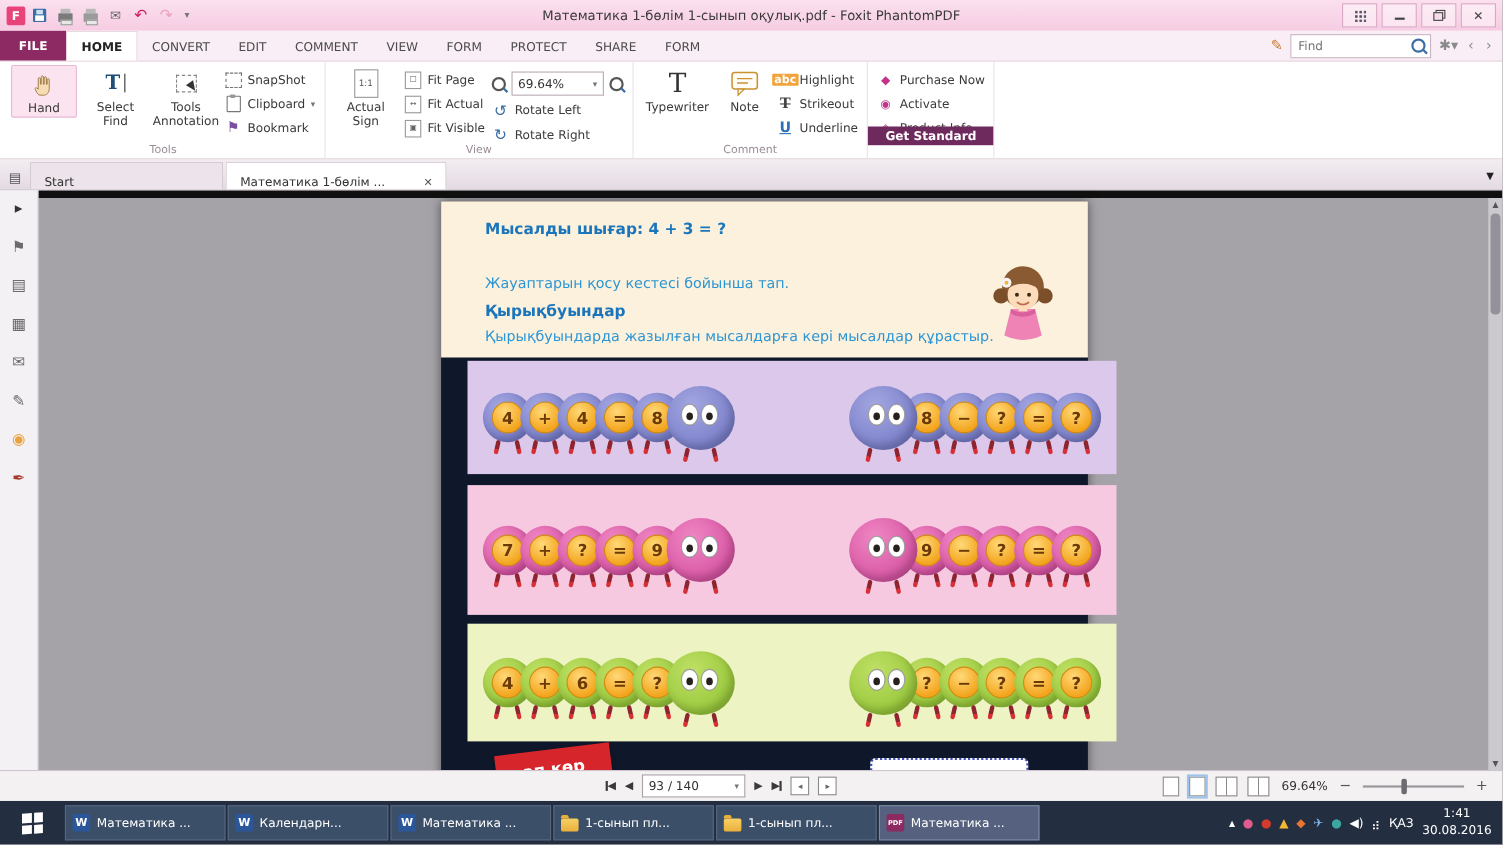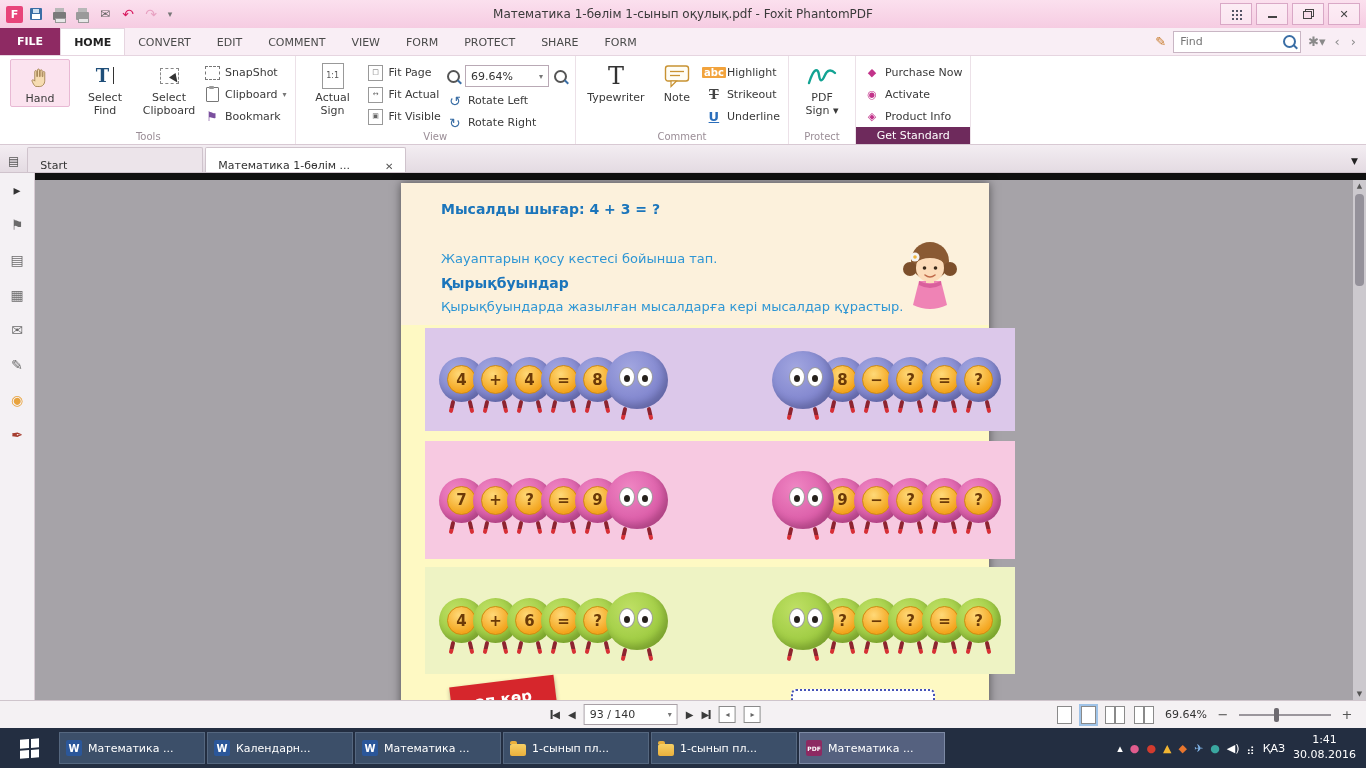--- a/index.html
+++ b/index.html
@@ -68,21 +68,21 @@
   .mini{width:13px;height:14px;border:1px solid #999;background:#fff;display:inline-block;font-size:7px;color:#666;text-align:center;line-height:13px}
   .zoomrow{display:flex;align-items:center;gap:5px;padding-top:6px}
   .zoom-combo{width:72px;height:20px;border:1px solid #b9a9b5;background:#fff;display:flex;align-items:center;justify-content:space-between;padding:0 5px;font-size:11px}
   .zoom-combo .ddk{font-size:8px}
   .rot{font-size:14px;color:#3a6ea5;width:16px;text-align:center}
   .tw-ic{font-family:"DejaVu Serif",serif;font-size:24px;color:#333;line-height:1}
   .hl{background:#f2a33c;font-size:10px;font-weight:bold;color:#fff;padding:0 2px;border-radius:1px}
   .strike{font-family:"DejaVu Serif",serif;text-decoration:line-through;font-size:13px;color:#444;font-weight:bold}
   .uline{text-decoration:underline;color:#2a6ebb;font-weight:bold;font-size:13px}
   .magenta{color:#c2338a;font-size:11px}
-  .get-standard{position:absolute;bottom:0;left:0;right:0;background:var(--get_standard,#6e2a5c);color:#fff;text-align:center;font-size:11px;font-weight:normal;padding:2px 0;cursor:pointer}
+  .get-standard{position:absolute;bottom:12px;left:0;right:0;background:var(--get_standard,#6e2a5c);color:#fff;text-align:center;font-size:11px;font-weight:bold;padding:2px 0;cursor:pointer}
   .trial-group{padding-bottom:20px}
 
   
   #tabbar{height:27px;background:linear-gradient(#f3edf2,#e4dbe2);display:flex;align-items:flex-end;padding-left:8px;border-bottom:1px solid #cfc3cc;position:relative;flex:0 0 auto}
   .tabbar-ic{color:#555;font-size:12px;margin:0 8px 4px 0}
   .doc-tab{height:24px;display:flex;align-items:flex-end;padding:0 12px;font-size:11px;color:#333;border:1px solid #cfc3cc;border-bottom:none;background:#ece4ea;margin-right:2px;min-width:150px;border-radius:2px 2px 0 0}
   .doc-tab.active{background:#fff;min-width:175px}
   .tab-close{margin-left:auto;padding-left:16px;font-size:10px;color:#555}
   #tabbar-caret{position:absolute;right:8px;bottom:6px;font-size:9px;color:#222}
 
@@ -91,21 +91,21 @@
   #sidebar{width:34px;background:#f4f1f4;border-right:1px solid #d8ccd4;display:flex;flex-direction:column;align-items:center;padding-top:10px;gap:21px;flex:0 0 auto}
   .side-ic{font-size:14px;color:#6b6b6b;line-height:1}
   #docarea{flex:1;background:#a6a3a8;position:relative;overflow:hidden}
   #blackstrip{height:7px;background:#101010}
   #vscroll{position:absolute;top:7px;right:0;bottom:0;width:13px;background:#ccc9ce;display:flex;flex-direction:column;align-items:center}
   #vscroll .sarrow{font-size:7px;color:#555;padding:2px 0}
   #vthumb{width:9px;height:92px;background:#94919a;border-radius:4px;margin-top:2px}
   #vscroll .sarrow.dn{margin-top:auto}
 
   
-  #pdfpage{position:absolute;left:366px;top:10px;width:588px;height:556px;background:#fef9c3;box-shadow:0 0 9px rgba(0,0,0,.5)}
+  #pdfpage{position:absolute;left:366px;top:10px;width:588px;height:556px;background:#0f172a;box-shadow:0 0 9px rgba(0,0,0,.5)}
   #cream{position:absolute;top:0;left:0;right:0;height:142px;background:#fcf1dc}
   .pline{position:absolute;left:40px;font-size:13px;color:var(--link_blue,#2e96d4);white-space:nowrap}
   .pbold{font-weight:bold;color:var(--heading_blue,#1b75bb);font-size:14px}
   #girl{position:absolute;right:22px;top:52px}
   #rows-container{position:absolute;inset:0}
   .cat-row{position:absolute;left:24px;width:562px;display:flex;justify-content:space-between;align-items:center;padding:0 14px}
   .r0{top:145px;height:103px}
   .r1{top:258px;height:118px}
   .r2{top:384px;height:107px}
   .cat{display:flex;align-items:center;position:relative}
@@ -242,21 +242,21 @@
       <div class="big-btn">
         <span class="ric">
             <span class="stx">T<i></i></span>
           </span>
         <span>Select Find</span>
       </div>
       <div class="big-btn">
         <span class="ric">
             <span class="selann"></span>
           </span>
-        <span>Select Clipboard</span>
+        <span>Tools Annotation</span>
       </div>
       <div class="small-stack">
         <div class="small-btn">
           <span class="sic">
               <span class="dashbox"></span>
             </span>
           <span>SnapShot</span>
         </div>
         <div class="small-btn">
           <span class="sic">
@@ -353,31 +353,20 @@
         <div class="small-btn">
           <span class="sic">
               <span class="uline">U</span>
             </span>
           <span>Underline</span>
         </div>
       </div>
       <div class="rgroup-label">Comment</div>
     </div>
 
-    <div class="rgroup">
-      <div class="big-btn" style="width:46px">
-        <span class="ric">
-          <svg width="30" height="24" viewBox="0 0 30 24">
-              <path d="M2 19 C7 3 11 4 12 11 C13 18 15 18 18 11 C20 6 24 5 28 9" stroke="#12a393" stroke-width="2.4" fill="none" stroke-linecap="round"></path>
-            </svg>
-        </span>
-        <span><span>PDF Sign</span> ▾</span>
-      </div>
-      <div class="rgroup-label">Protect</div>
-    </div>
 
     <div class="rgroup trial-group">
       <div class="small-stack">
         <div class="small-btn">
           <span class="sic magenta">◆</span>
           <span>Purchase Now</span>
         </div>
         <div class="small-btn">
           <span class="sic magenta">◉</span>
           <span>Activate</span>

